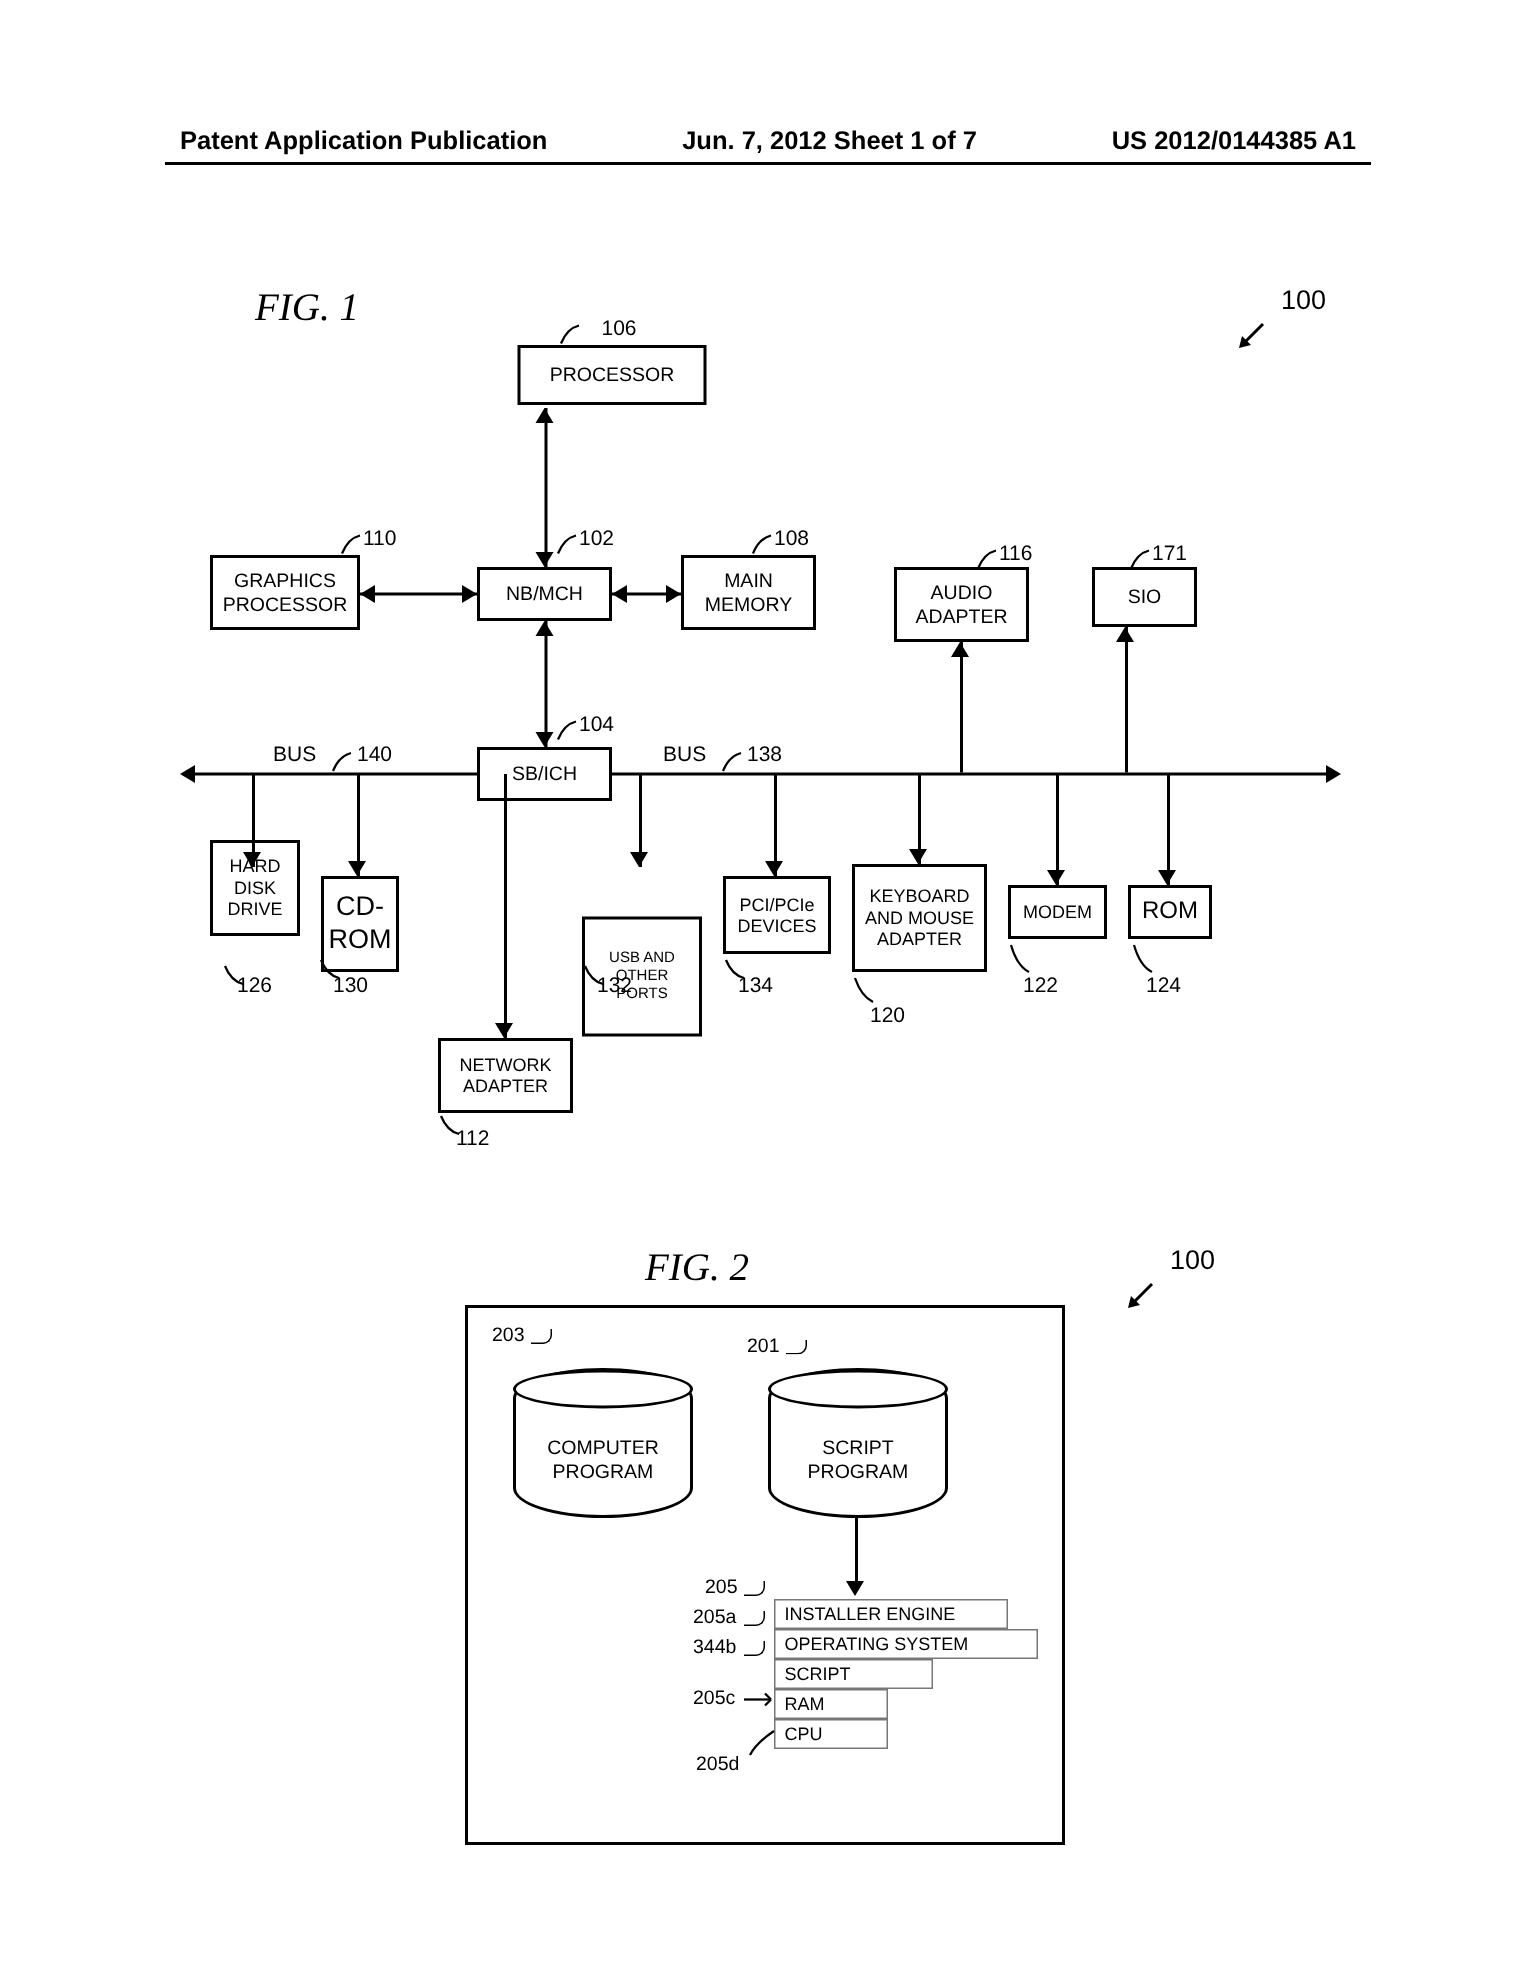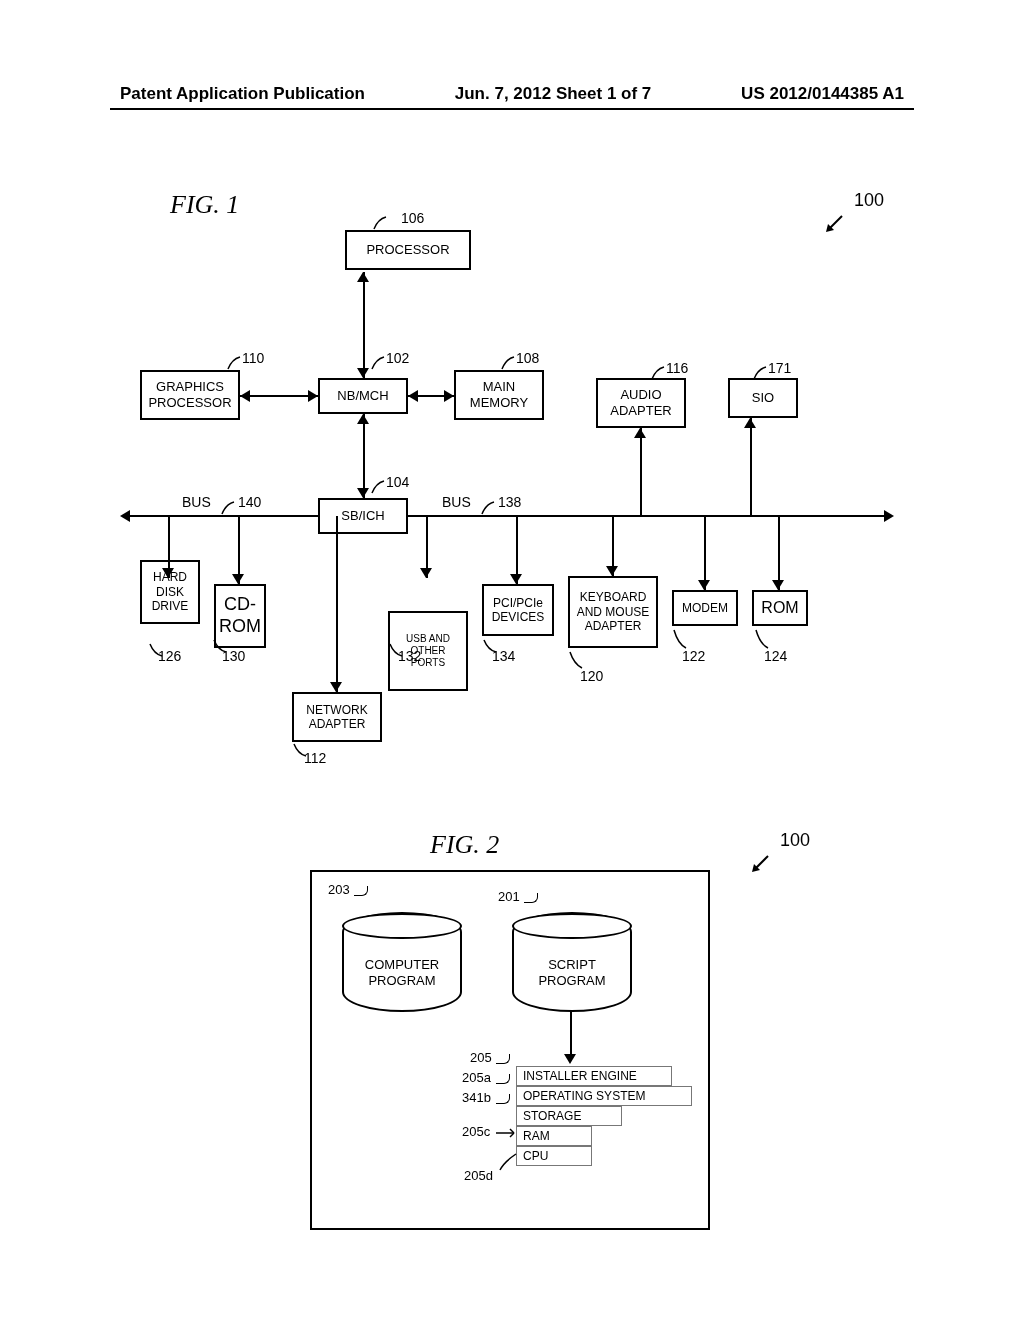--- a/index.html
+++ b/index.html
@@ -385,29 +385,29 @@
     <div class="leader-hook-r" style="left:42px; top:14px;"></div>
 
     <div class="sref" style="left:186px; top:17px;">201</div>
     <div class="leader-hook-r" style="left:212px; top:21px;"></div>
 
     <div class="vline" style="left:258px; top:140px; height:44px;"></div>
     <div class="bus-arrowhead-down" style="left:252px; top:182px;"></div>
 
     <div class="stackbox" style="left:204px; top:194px; width:156px;">INSTALLER ENGINE</div>
     <div class="stackbox" style="left:204px; top:214px; width:176px;">OPERATING SYSTEM</div>
-    <div class="stackbox" style="left:204px; top:234px; width:106px;">STORAGE</div>
+    <div class="stackbox" style="left:204px; top:234px; width:106px;">SCRIPT</div>
     <div class="stackbox" style="left:204px; top:254px; width:76px;">RAM</div>
     <div class="stackbox" style="left:204px; top:274px; width:76px;">CPU</div>
 
     <div class="sref" style="left:158px; top:178px;">205</div>
     <div class="leader-hook-r" style="left:184px; top:182px;"></div>
     <div class="sref" style="left:150px; top:198px;">205a</div>
     <div class="leader-hook-r" style="left:184px; top:202px;"></div>
-    <div class="sref" style="left:150px; top:218px;">341b</div>
+    <div class="sref" style="left:150px; top:218px;">344b</div>
     <div class="leader-hook-r" style="left:184px; top:222px;"></div>
     <div class="sref" style="left:150px; top:252px;">205c</div>
     <svg style="position:absolute; left:184px; top:256px; width:20px; height:10px;">
         <line x1="0" y1="5" x2="18" y2="5" stroke="#000" stroke-width="1.5"></line>
         <line x1="14" y1="1" x2="18" y2="5" stroke="#000" stroke-width="1.5"></line>
         <line x1="14" y1="9" x2="18" y2="5" stroke="#000" stroke-width="1.5"></line>
       </svg>
     <div class="sref" style="left:152px; top:296px;">205d</div>
     <svg style="position:absolute; left:186px; top:280px; width:20px; height:20px;">
         <path d="M2 18 Q6 10 18 2" fill="none" stroke="#000" stroke-width="1.5"></path>

